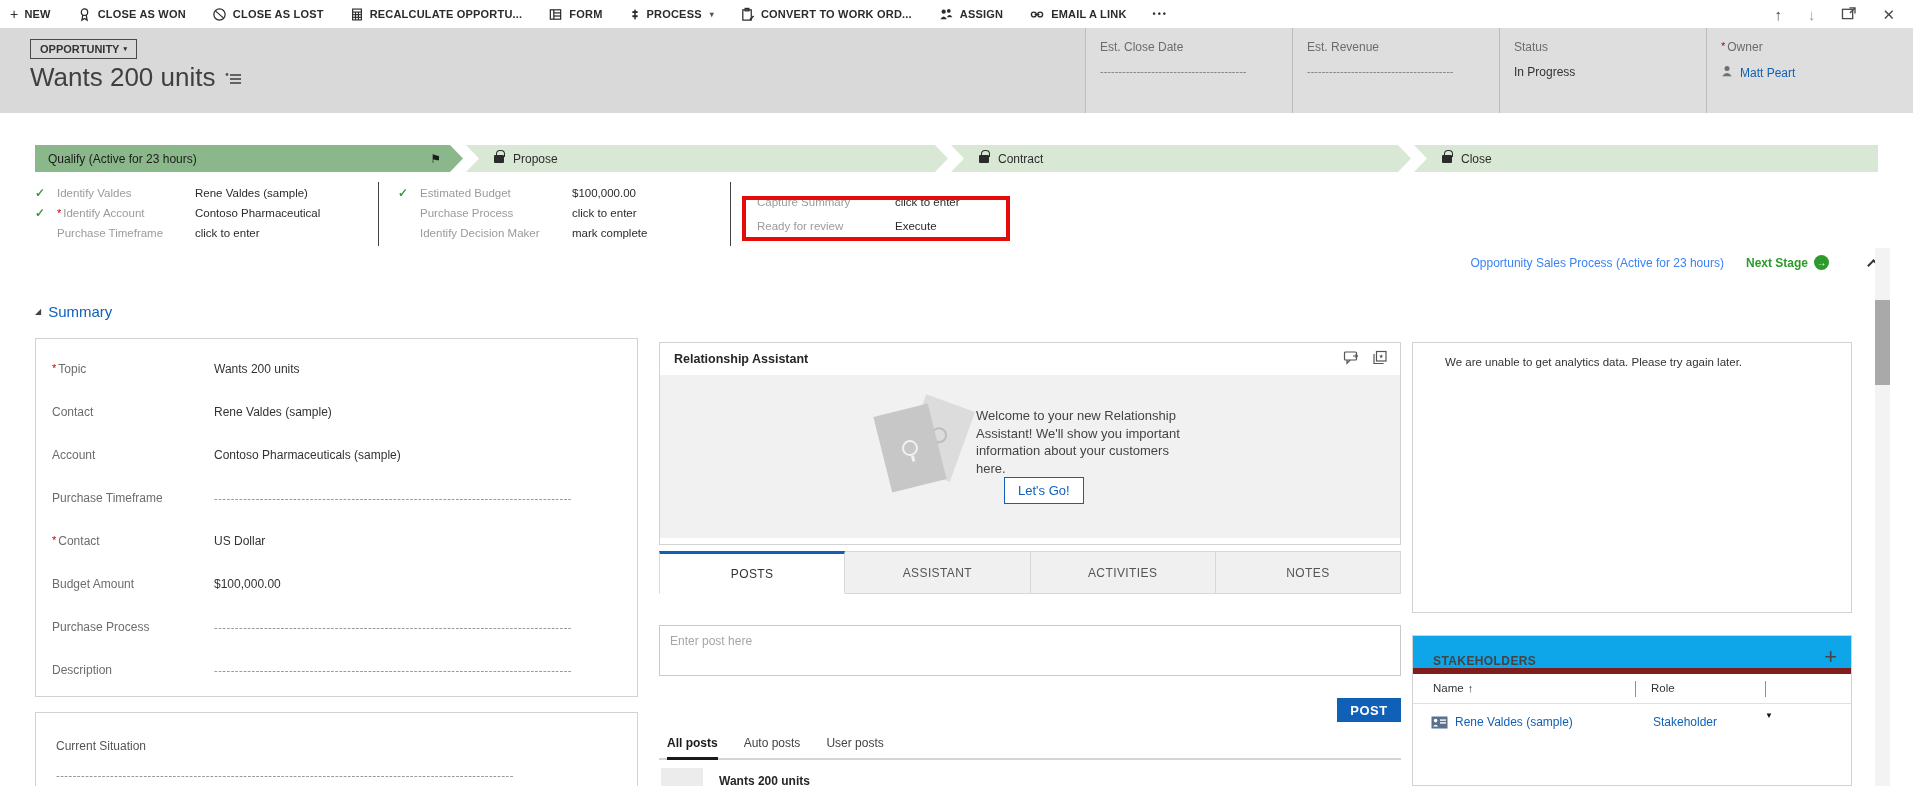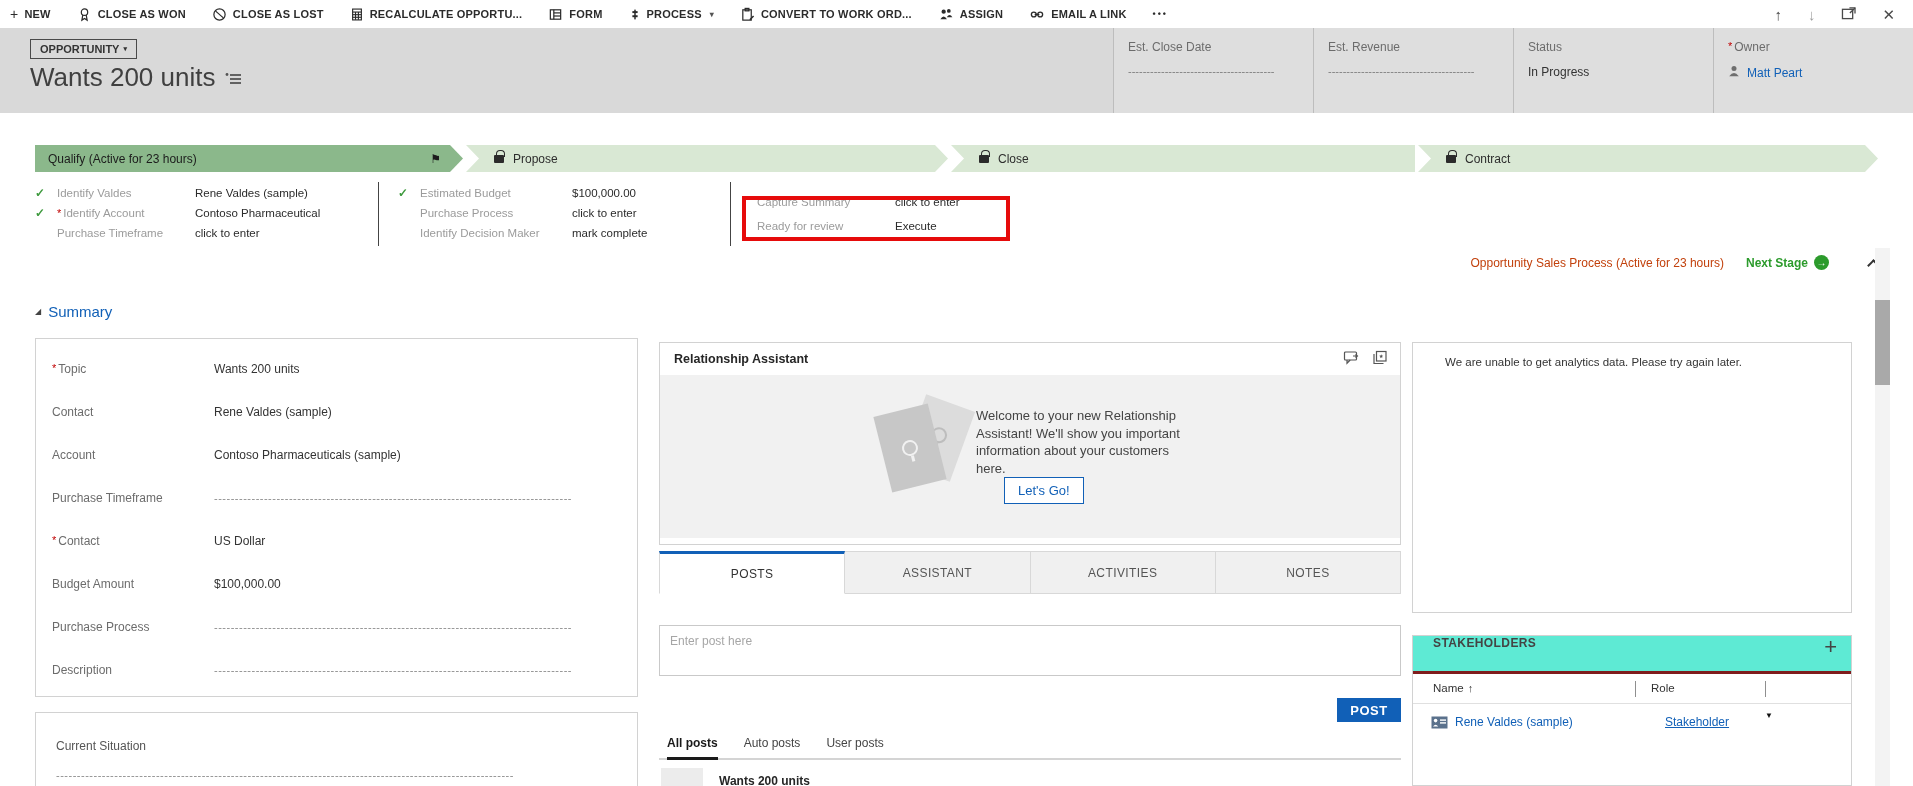--- a/index.html
+++ b/index.html
@@ -16,21 +16,21 @@
   .cmd-ellipsis { font-size:9px; letter-spacing:2px; color:#2b2b2b; font-weight:bold; }
   .win-ctrls { position:absolute; right:18px; top:0; height:28px; display:flex; align-items:center; gap:26px; }
   .win-ctrls .g { font-size:15px; line-height:1; color:#4a4a4a; cursor:pointer; }
   .win-ctrls .dim { color:#a0a0a0; }
 
   
   .hdr { position:absolute; left:0; top:28px; width:1913px; height:85px; background:#d9d9d9; }
   .entity-pill { position:absolute; left:30px; top:11px; border:1px solid #4a4a4a; padding:3px 9px; font-size:11px; font-weight:bold; color:#333; display:flex; align-items:center; gap:4px; cursor:pointer; }
   .entity-pill .caret { font-size:7px; color:#333; }
   .rec-title { position:absolute; left:30px; top:34px; font-size:26px; font-weight:300; color:#404040; display:flex; align-items:center; gap:10px; }
-  .hdr-fields { position:absolute; left:1085px; top:0; right:0; height:85px; display:flex;margin-left:28px; }
+  .hdr-fields { position:absolute; left:1085px; top:0; right:0; height:85px; display:flex; }
   .hdr-cell { border-left:1px solid #bdbdbd; padding:12px 0 0 14px; flex:1; background:#dedede; }
   .hdr-cell .lbl { font-size:12px; color:#6c6c6c; margin-bottom:11px; white-space:nowrap; }
   .hdr-cell .val { font-size:12px; color:#333; white-space:nowrap; }
   .hdr-dashes { font-size:11px; color:#7d7d7d; letter-spacing:0; white-space:nowrap; overflow:hidden; width:172px; display:block; }
   .req { color:#c00000; font-size:11px; margin-right:2px; vertical-align:top; }
   .link { color:#1160b7; cursor:pointer; text-decoration:none; }
   .owner-val { display:flex; align-items:center; gap:7px; }
 
   
   .bpf-bar { position:absolute; left:35px; top:145px; width:1843px; height:27px; display:flex; }
@@ -50,21 +50,21 @@
   .c1 { left:35px; width:335px; } .c1 .bpf-row { grid-template-columns:22px 138px 1fr; }
   .c2 { left:398px; width:310px; } .c2 .bpf-row { grid-template-columns:22px 152px 1fr; }
   .c3 { left:757px; width:260px; padding-top:7px; } .c3 .bpf-row { grid-template-columns:138px 1fr; height:24px; }
   .step-check { color:#3e9a3e; font-weight:bold; font-size:12px; }
   .step-lbl { color:#9b9b9b; white-space:nowrap; }
   .step-val { color:#2b2b2b; white-space:nowrap; }
   .bpf-div { position:absolute; top:182px; width:1px; height:64px; background:#444; }
   .red-box { position:absolute; left:742px; top:196px; width:268px; height:45px; border:4px solid #e60b0b; pointer-events:none; }
 
   .bpf-footer { position:absolute; right:35px; top:255px; display:flex; align-items:center; gap:14px; }
-  .proc-name { font-size:12px; color:#c2410c; }
+  .proc-name { font-size:12px; color:#3b82f6; }
   .next-stage { font-size:12px; font-weight:bold; color:#2c9b2c; display:flex; align-items:center; gap:6px; cursor:pointer; margin-left:8px; }
   .next-circle { width:15px; height:15px; border-radius:50%; background:#2c9b2c; color:#fff; font-size:10px; line-height:15px; text-align:center; font-weight:bold; }
   .collapse-chev { width:9px; height:9px; border-top:2px solid #333; border-right:2px solid #333; transform:rotate(-45deg); margin-left:26px; margin-top:5px; cursor:pointer; }
 
   
   .section-title { position:absolute; left:35px; top:303px; font-size:15px; color:#1160b7; display:flex; align-items:center; gap:7px; cursor:pointer; }
   .section-title .tri { font-size:8px; color:#444; }
   .card { position:absolute; border:1px solid #d2d2d2; background:#fff; }
   .form-card { left:35px; top:338px; width:603px; height:359px; padding-top:8px; }
   .form-row { display:grid; grid-template-columns:162px 1fr; height:43px; align-items:center; padding-left:16px; }
@@ -101,31 +101,31 @@
   .pf { font-size:12px; color:#444; padding-bottom:6px; cursor:pointer; white-space:nowrap; }
   .pf.active { font-weight:bold; color:#1a1a1a; border-bottom:3px solid #1a1a1a; margin-bottom:-2px; }
   .post-item { position:absolute; left:661px; top:768px; display:flex; gap:16px; }
   .post-avatar { width:42px; height:42px; background:#ececec; }
   .post-title { font-size:12px; font-weight:bold; color:#262626; margin-top:6px; }
 
   
   .analytics-card { left:1412px; top:342px; width:440px; height:271px; padding:13px 20px 0 32px; }
   .analytics-msg { font-size:11.5px; color:#333; }
   .stk-card { left:1412px; top:635px; width:440px; height:151px; }
-  .stk-head { height:38px; display:flex; align-items:flex-start; padding:0 14px 0 20px; border-bottom:3px solid #7f1d1d; background:#5eead4; }
+  .stk-head { height:38px; display:flex; align-items:flex-end; padding:0 14px 0 20px; border-bottom:6px solid #7f1d1d; background:#0ea5e9; }
   .stk-title { flex:1; font-size:12px; color:#444; letter-spacing:.4px; font-weight:bold; }
   .stk-add { font-size:22px; font-weight:300; color:#444; line-height:1; cursor:pointer; }
   .stk-cols { position:relative; height:30px; border-bottom:1px solid #e0e0e0; font-size:11.5px; color:#333; }
   .stk-cols .name { position:absolute; left:20px; top:8px; } 
   .stk-cols .role { position:absolute; left:238px; top:8px; }
   .vdiv { position:absolute; top:7px; width:1px; height:16px; background:#8f8f8f; }
   .stk-row { position:relative; height:38px; font-size:12px; }
   .stk-row .icon { position:absolute; left:18px; top:12px; }
   .stk-row .name { position:absolute; left:42px; top:11px; }
-  .stk-row .role { position:absolute; left:252px; top:11px;text-decoration:underline; }
+  .stk-row .role { position:absolute; left:240px; top:11px; }
   .stk-row .caret { position:absolute; left:352px; top:7px; font-size:8px; color:#111; cursor:pointer; }
   .sort { font-size:11px; color:#333; margin-left:4px; }
 
   
   .scroll-track { position:absolute; left:1875px; top:248px; width:15px; height:538px; background:#f3f3f3; }
   .scroll-thumb { position:absolute; left:0; top:52px; width:15px; height:85px; background:#a9a9a9; }
 
   .person-icon { display:inline-block; }
 </style>
 </head>
@@ -279,27 +279,27 @@
 
   <div class="bpf-bar">
     <div class="stage active">
       <span>Qualify (Active for 23 hours)</span>
       <span class="flag">⚑</span>
     </div>
     <div class="stage future w-propose">
       <span class="lock"></span>
       <span>Propose</span>
     </div>
+    <div class="stage future w-contract">
+      <span class="lock"></span>
+      <span>Contract</span>
+    </div>
     <div class="stage future last w-close">
       <span class="lock"></span>
       <span>Close</span>
-    </div>
-    <div class="stage future w-contract">
-      <span class="lock"></span>
-      <span>Contract</span>
     </div>
   </div>
 
   <div class="bpf-col c1">
     <div class="bpf-row">
       <span class="step-check">✓</span>
       <span class="step-lbl">Identify Valdes</span>
       <span class="step-val link">Rene Valdes (sample)</span>
     </div>
     <div class="bpf-row">

